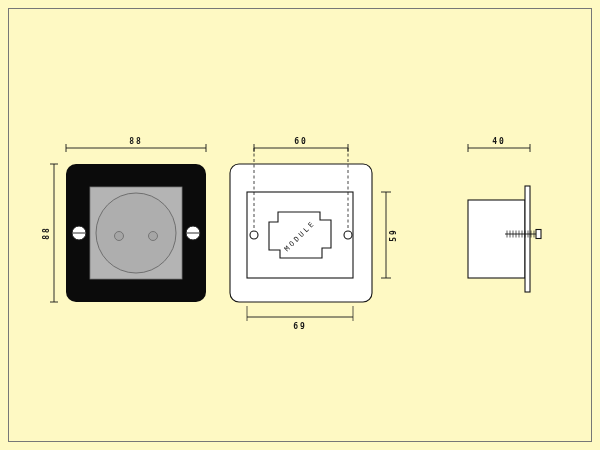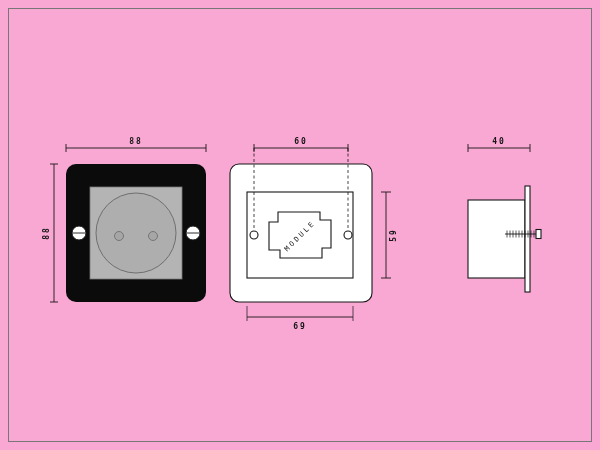--- a/index.html
+++ b/index.html
@@ -1,16 +1,16 @@
 <!DOCTYPE html>
 <html><head>
 <meta charset="utf-8">
 <style>
   html,body{margin:0;padding:0;background:#ffffff;}
-  .stage{width:600px;height:450px;position:relative;background:#f9a8d4;overflow:hidden;}
+  .stage{width:600px;height:450px;position:relative;background:#fef9c3;overflow:hidden;}
   svg{display:block;}
   text{
     font-family:"DejaVu Sans Mono","Liberation Mono",monospace;
     font-size:8px;font-weight:bold;letter-spacing:2px;fill:#161616;
   }
   text.module-text{font-size:7px;font-weight:normal;letter-spacing:2.5px;}
   .dim{stroke:#161616;stroke-width:0.9;fill:none;}
   .thin{stroke:#161616;stroke-width:0.7;fill:none;}
   .outline{stroke:#161616;stroke-width:1.1;fill:#ffffff;}
   .dashed{stroke:#161616;stroke-width:0.8;fill:none;stroke-dasharray:3 2.5;}

